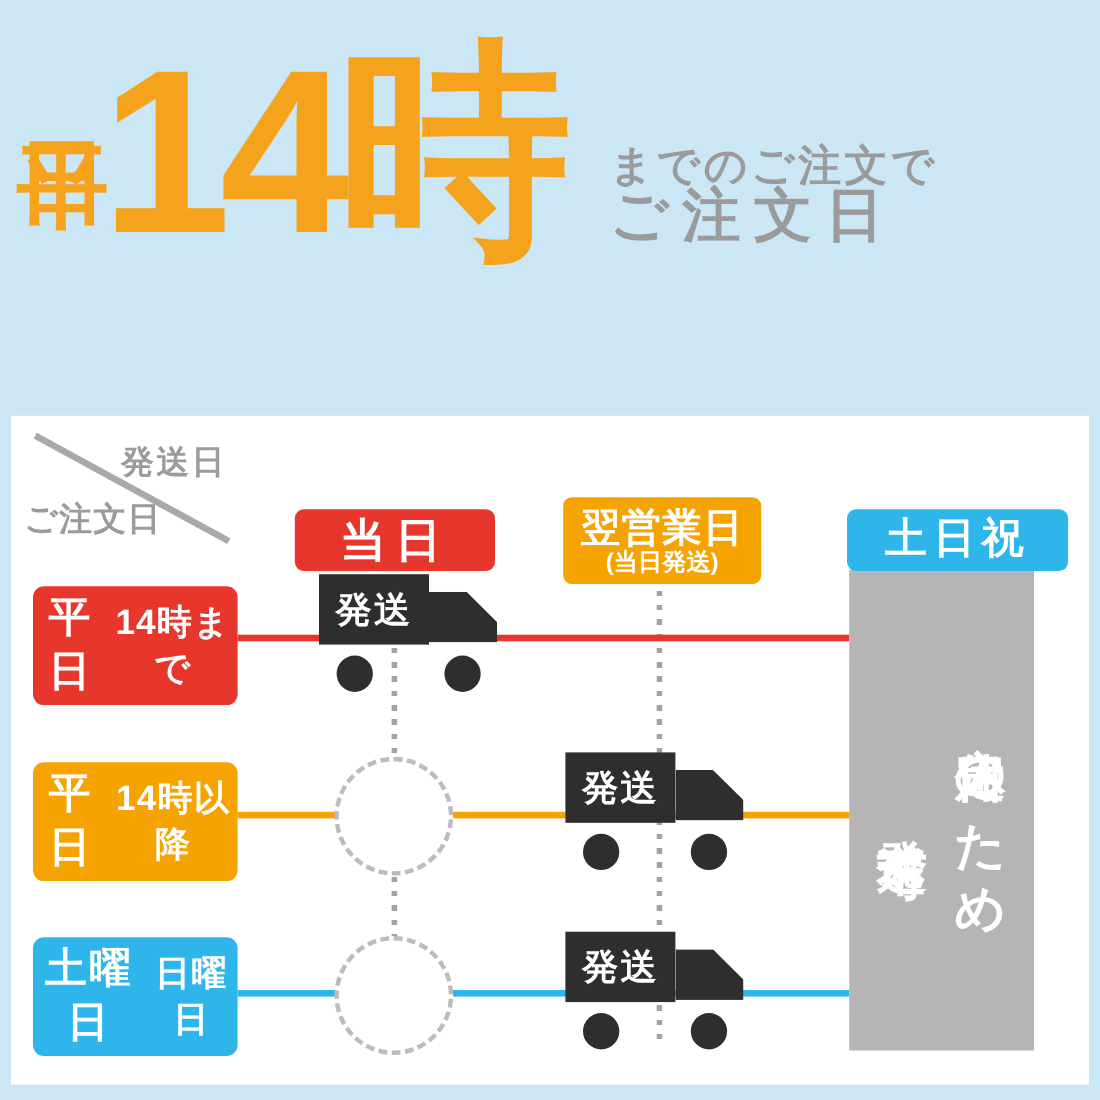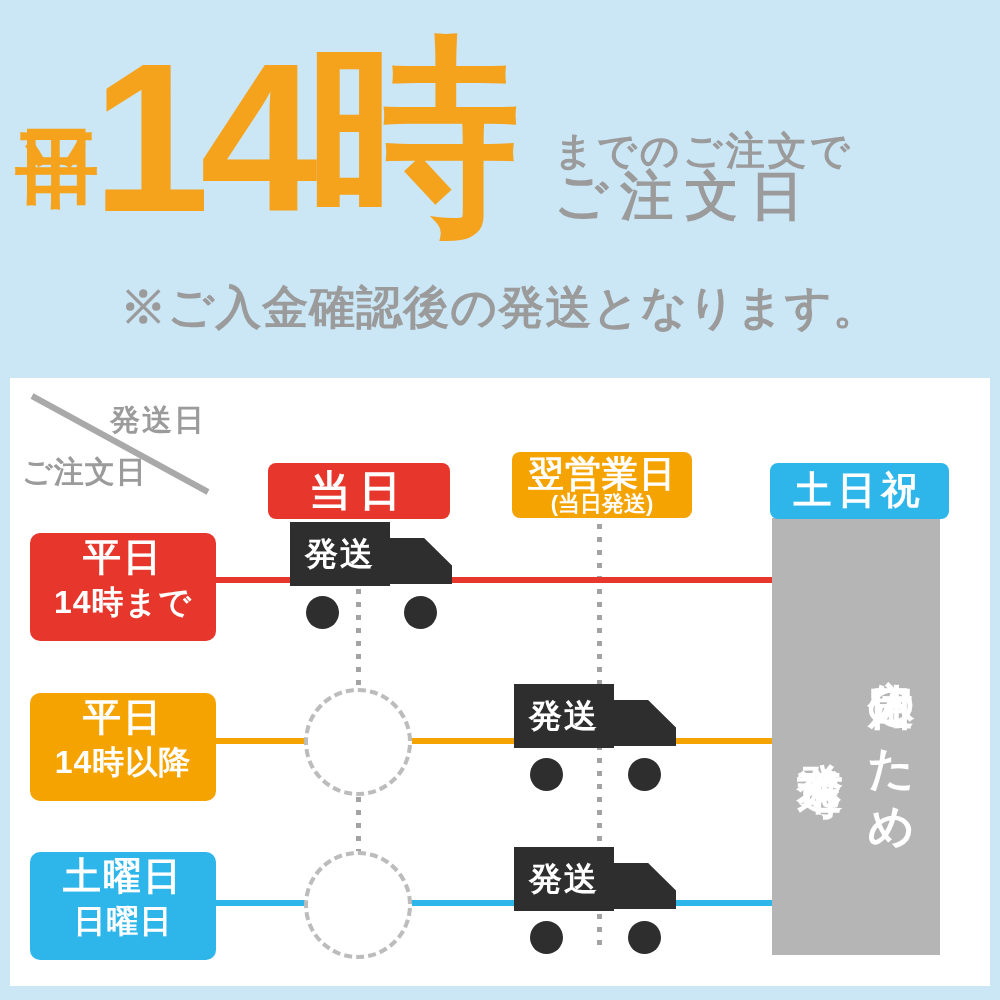--- a/index.html
+++ b/index.html
@@ -52,36 +52,36 @@
     position:absolute;left:22px;top:452px;
     font-size:30px;font-weight:700;color:#9b9b9b;letter-spacing:1px;
   }
   
   .col-head{
     position:absolute;border-radius:8px;color:#fff;font-weight:900;
     display:flex;flex-direction:column;align-items:center;justify-content:center;
     text-align:center;line-height:1.05;margin-top:45px;
   }
   .col-today{left:268px;top:418px;width:182px;height:56px;background:#e7372c;font-size:42px;letter-spacing:8px;}
-  .col-next{left:512px;top:407px;width:180px;height:66px;background:#f5a300;}
+  .col-next{left:512px;top:407px;width:180px;height:79px;background:#f5a300;}
   .col-next .main{font-size:36px;letter-spacing:1px;}
   .col-next .sub{font-size:22px;letter-spacing:0;}
-  .col-holiday{left:770px;top:418px;width:179px;height:56px;background:#2eb6ea;font-size:38px;letter-spacing:6px;}
+  .col-holiday{left:770px;top:418px;width:201px;height:56px;background:#2eb6ea;font-size:38px;letter-spacing:6px;}
   
   .vline{
     position:absolute;top:498px;height:454px;width:5px;
     background:repeating-linear-gradient(to bottom,#a3a3a3 0 5px,transparent 5px 13px);
   }
   .vline-1{left:356px;}
   .vline-2{left:597px;}
   
   .row-box{
     position:absolute;left:30px;width:186px;height:108px;border-radius:10px;
-    color:#fff;font-weight:800;display:flex;flex-direction:column;
-    align-items:center;justify-content:flex-start;line-height:1.3;text-align:center;
+    color:#fff;font-weight:800;display:flex;flex-direction:row;
+    align-items:center;justify-content:flex-end;line-height:1.3;text-align:center;
   }
   .row-box .l1{font-size:38px;letter-spacing:2px;}
   .row-box .l2{font-size:32px;letter-spacing:1px;}
   .row-1{top:533px;background:#e7372c;}
   .row-2{top:693px;background:#f5a300;}
   .row-3{top:852px;background:#2eb6ea;}
   
   .hline{position:absolute;left:216px;width:556px;height:6px;}
   .hline-1{top:577px;background:#e7372c;}
   .hline-2{top:738px;background:#f5a300;}
@@ -126,21 +126,20 @@
 </style>
 </head>
 <body>
 
 <div id="stage">
 
   <div class="hero-vertical">平日</div>
   <div class="hero-time">14時</div>
   <div class="hero-tag1">までのご注文で</div>
   <div class="hero-tag2">ご注文日</div>
-  <div class="hero-note">※ご入金確認後の発送となります。</div>
 
   <div class="panel"></div>
 
   <svg class="corner-svg" width="200" height="112" viewBox="0 0 200 112">
     <line x1="12" y1="8" x2="188" y2="104" stroke="#a9a9a9" stroke-width="6"></line>
   </svg>
   <div class="corner-ship">発送日</div>
   <div class="corner-order">ご注文日</div>
 
   <div class="vline vline-1"></div>

